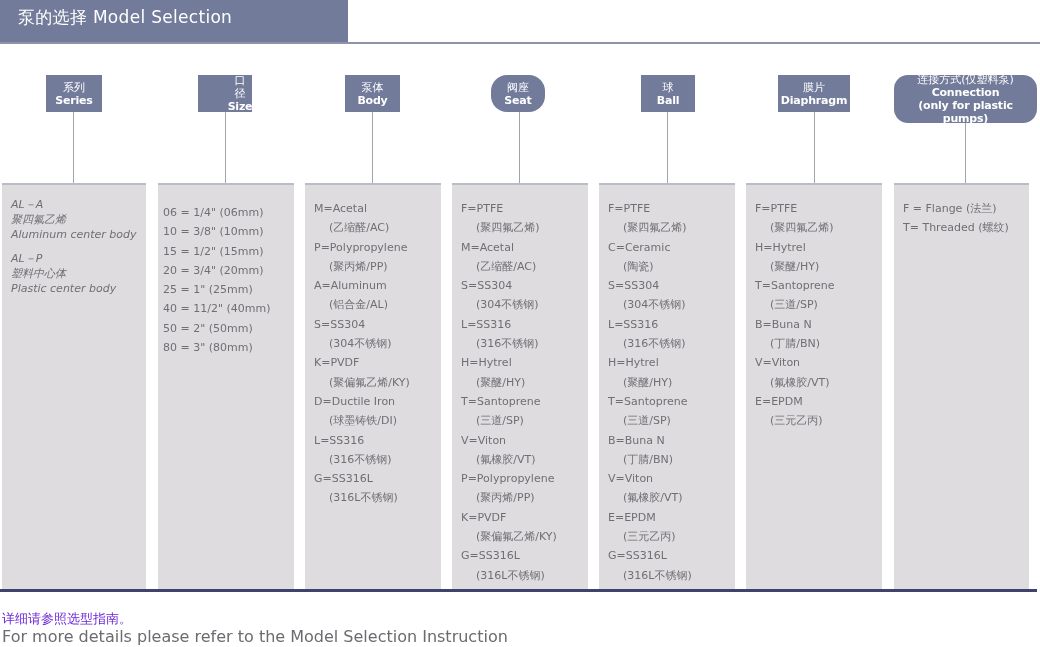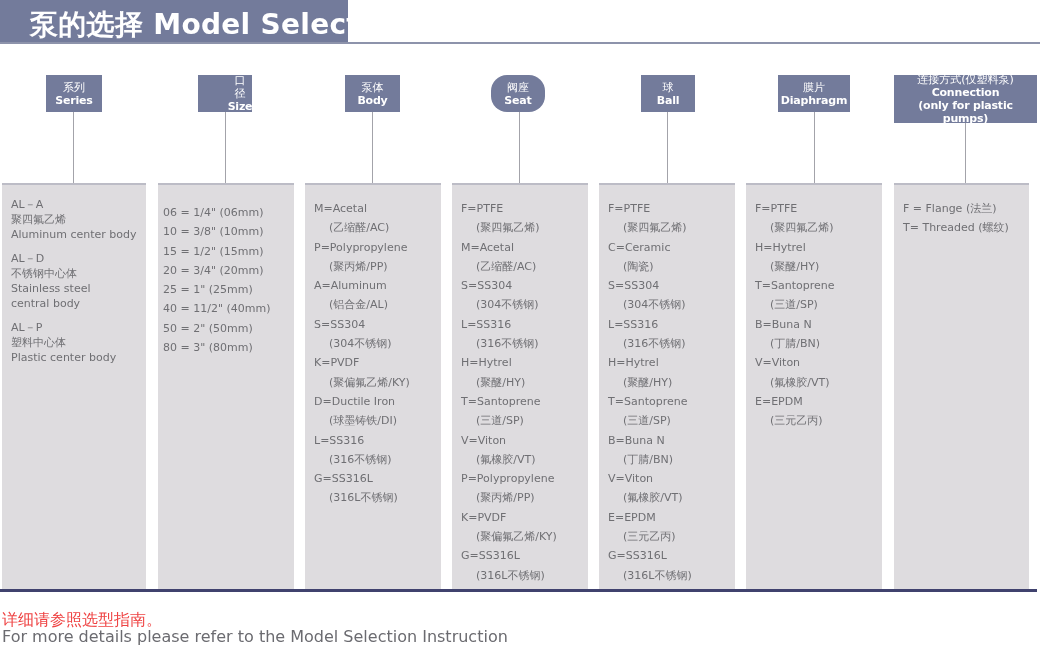--- a/index.html
+++ b/index.html
@@ -8,23 +8,22 @@
     background:#ffffff;
     font-family:"DejaVu Sans", "Liberation Sans", sans-serif;
     color:#6e6e72;
   }
   .title-bar {
     position:absolute; left:0; top:0; width:348px; height:42px;
     background:#737b9b;
   }
   .title-text {
     position:absolute; left:18px; top:6px;
-    font-size:28px; font-weight:bold; color:#ffffff; letter-spacing:0.3px;
+    font-size:17px; font-weight:normal; color:#ffffff; letter-spacing:0.3px;
     white-space:nowrap;
-    margin-left:12px;
   }
   .title-rule {
     position:absolute; left:0; top:42px; width:1040px; height:2px;
     background:#8d93ab;
   }
   .label-box {
     position:absolute; background:#737b9b; color:#ffffff;
     font-size:11px; line-height:13px; text-align:center;
     display:flex; flex-direction:column; justify-content:center; align-items:center;
     box-sizing:border-box; padding:2px 2px;
@@ -38,30 +37,30 @@
     position:absolute; top:183px; height:407px;
     background:#dedcdf;
     border-top:2px solid #bcbcc6;
     box-sizing:border-box;
   }
   .panel-list { position:absolute; left:9px; top:14px; margin:0; padding:0; list-style:none; }
   .panel-list li {
     font-size:11px; line-height:19.3px; color:#6f6f73; white-space:nowrap;
   }
   .panel-list li.sub { padding-left:15px; }
-  .series-list { position:absolute; left:9px; top:12px; }
+  .series-list { position:absolute; left:9px; top:12px;font-style:italic; }
   .series-group { margin-bottom:9px; }
   .series-group div { font-size:11px; line-height:15px; color:#6f6f73; white-space:nowrap; }
   .size-list li { line-height:19.3px; }
   .bottom-rule {
     position:absolute; left:0; top:589px; width:1037px; height:3px;
     background:#40426e;
   }
   .footer-cn {
-    position:absolute; left:2px; top:610px; font-size:16px; color:#ef4444;
+    position:absolute; left:2px; top:610px; font-size:13px; color:#6d28d9;
     white-space:nowrap;
   }
   .footer-en {
     position:absolute; left:2px; top:627px; font-size:16px; color:#6b6b70;
     white-space:nowrap;
   }
 </style>
 </head>
 <body>
 
@@ -87,46 +86,40 @@
   <span class="en">Seat</span>
 </div>
 <div class="label-box" style="left:641px;top:75px;width:54px;height:37px;">
   <span class="cn">球</span>
   <span class="en">Ball</span>
 </div>
 <div class="label-box" style="left:778px;top:75px;width:72px;height:37px;">
   <span class="cn">膜片</span>
   <span class="en">Diaphragm</span>
 </div>
-<div class="label-box" style="left:894px;top:75px;width:143px;height:48px;">
+<div class="label-box" style="left:894px;top:75px;width:143px;height:48px;border-radius:14px;">
   <span class="cn">连接方式(仅塑料泵)</span>
   <span class="en">Connection</span>
   <span class="en">(only for plastic pumps)</span>
 </div>
 
 <div class="connector" style="left:73px;top:112px;height:71px;"></div>
 <div class="connector" style="left:225px;top:112px;height:71px;"></div>
 <div class="connector" style="left:372px;top:112px;height:71px;"></div>
 <div class="connector" style="left:519px;top:112px;height:71px;"></div>
 <div class="connector" style="left:667px;top:112px;height:71px;"></div>
 <div class="connector" style="left:814px;top:112px;height:71px;"></div>
 <div class="connector" style="left:965px;top:123px;height:60px;"></div>
 
 <div class="panel" style="left:2px;width:144px;">
   <div class="series-list">
     <div class="series-group">
       <div>AL－A</div>
       <div>聚四氟乙烯</div>
       <div>Aluminum center body</div>
-    </div>
-    <div class="series-group">
-      <div>AL－D</div>
-      <div>不锈钢中心体</div>
-      <div>Stainless steel</div>
-      <div>central body</div>
     </div>
     <div class="series-group">
       <div>AL－P</div>
       <div>塑料中心体</div>
       <div>Plastic center body</div>
     </div>
   </div>
 </div>
 
 <div class="panel" style="left:158px;width:136px;">

